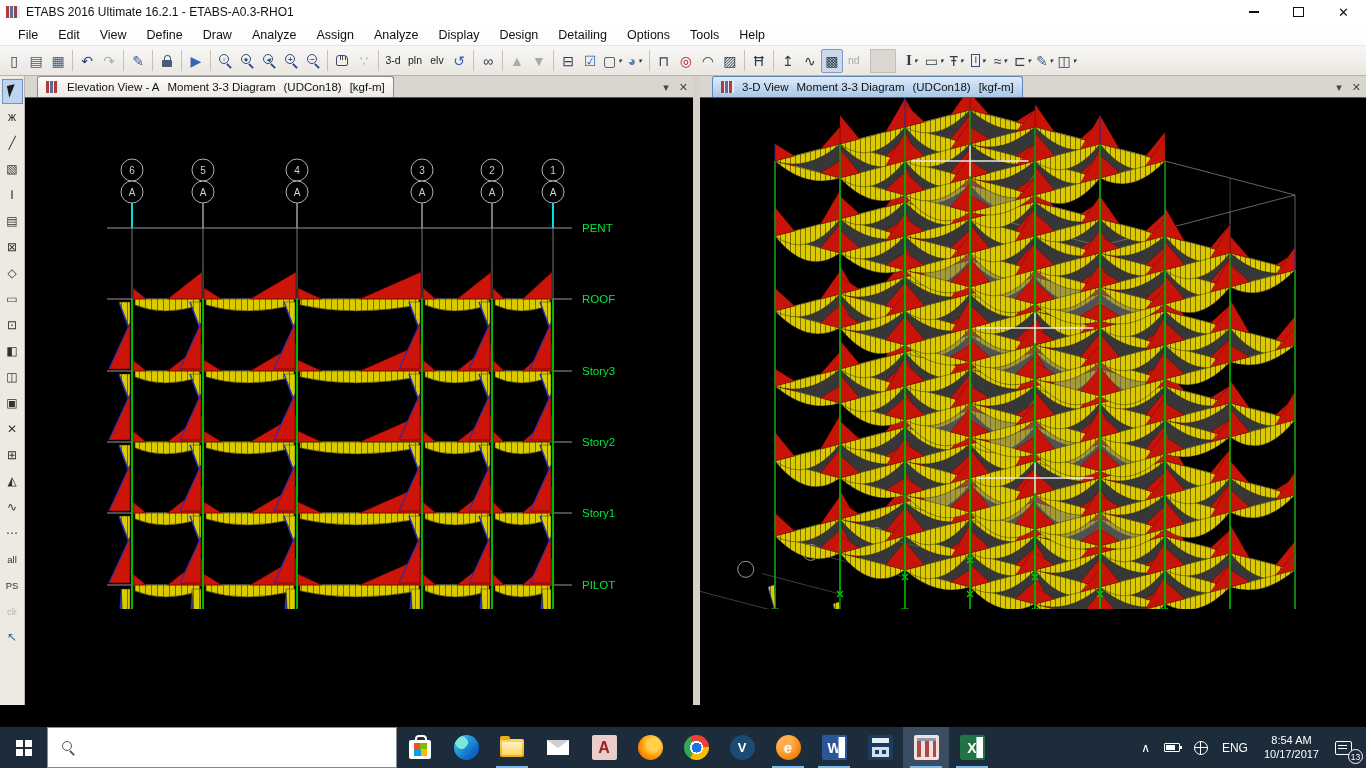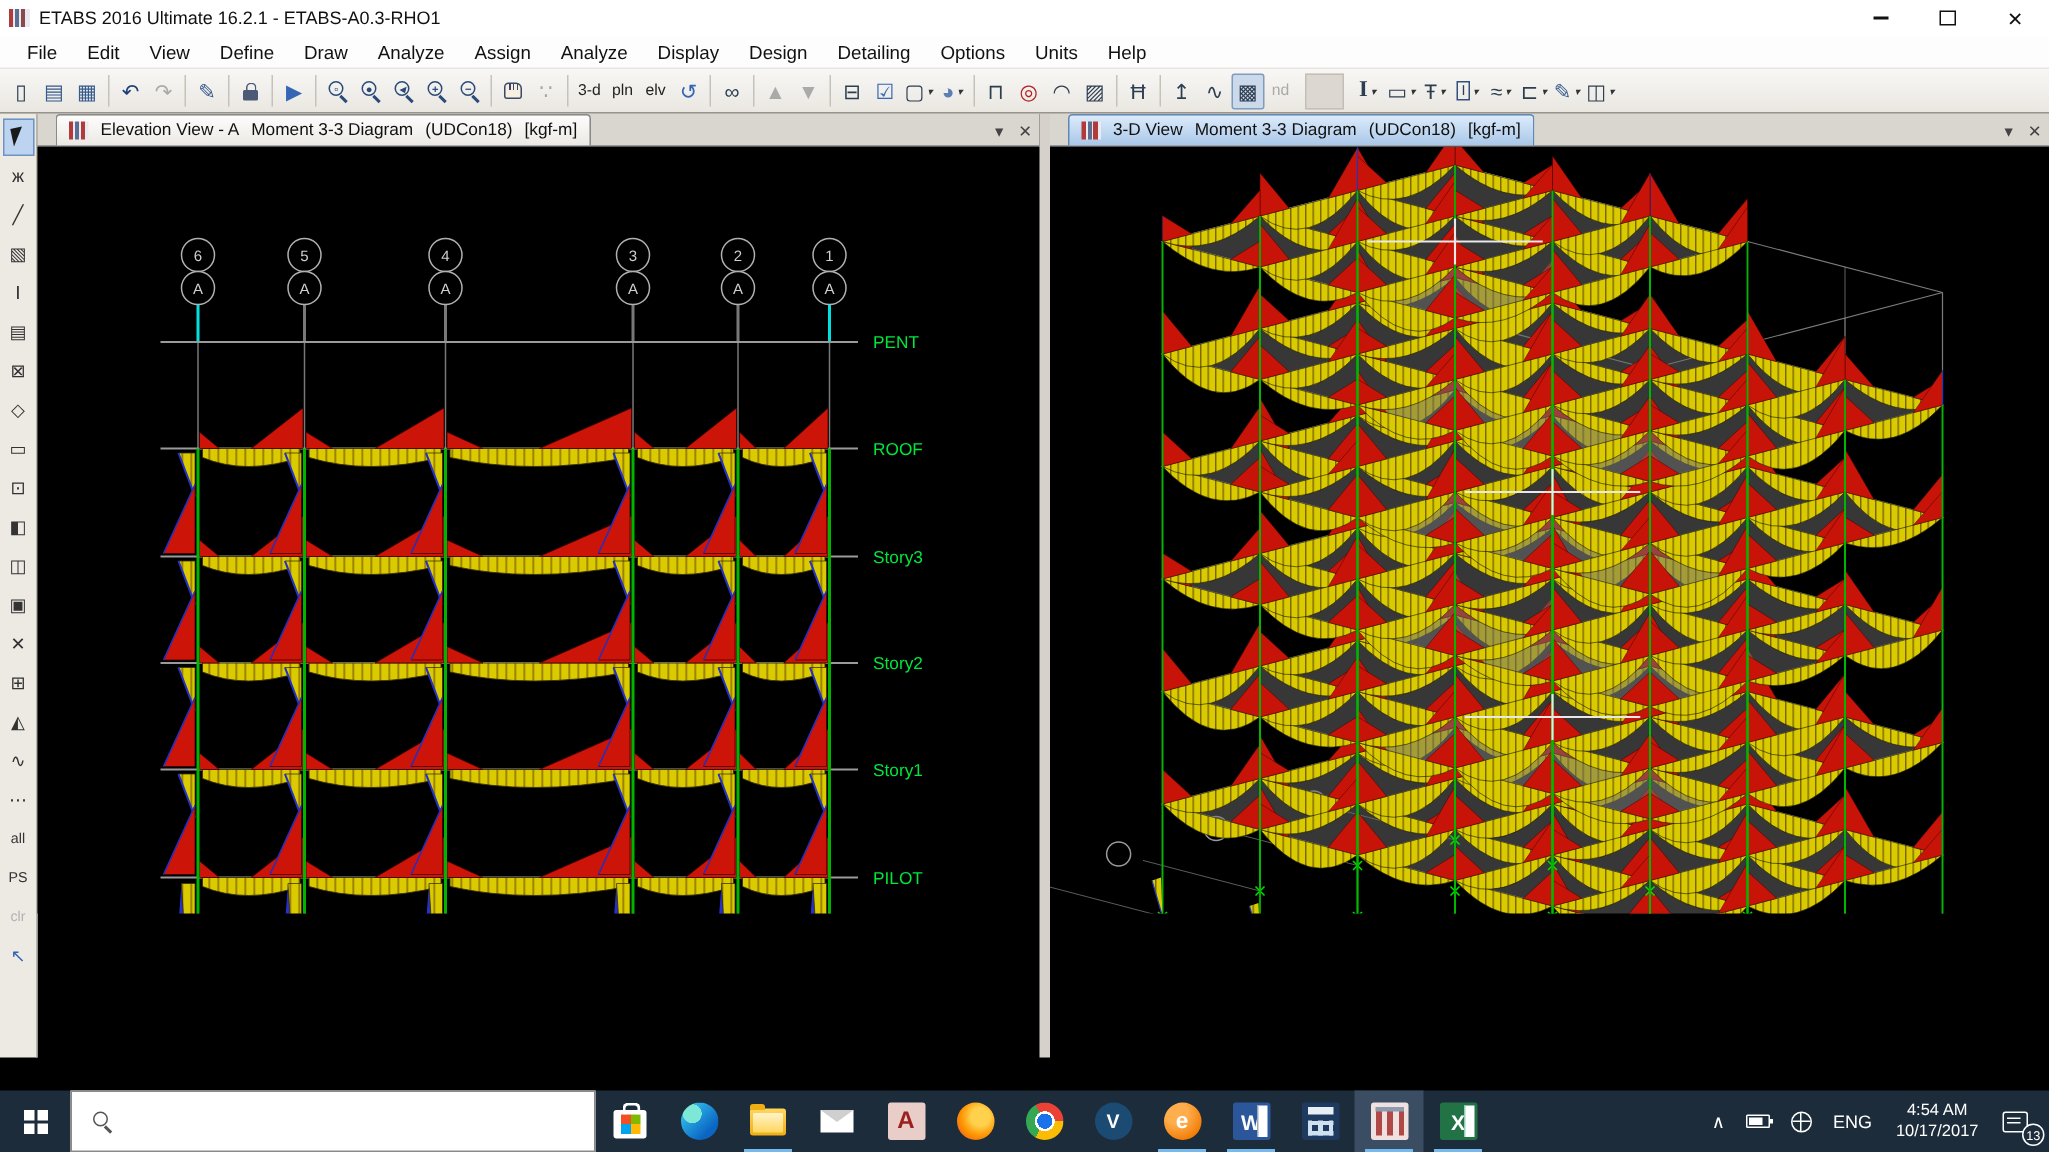--- a/index.html
+++ b/index.html
@@ -173,21 +173,21 @@
       <span class="menu-item">View</span>
       <span class="menu-item">Define</span>
       <span class="menu-item">Draw</span>
       <span class="menu-item">Analyze</span>
       <span class="menu-item">Assign</span>
       <span class="menu-item">Analyze</span>
       <span class="menu-item">Display</span>
       <span class="menu-item">Design</span>
       <span class="menu-item">Detailing</span>
       <span class="menu-item">Options</span>
-      <span class="menu-item">Units</span>
+      <span class="menu-item">Tools</span>
       <span class="menu-item">Help</span>
     </div>
 
   <div class="toolbar">
       <span class="tb">
         <i class="g" style="font-style: normal;">▯</i>
       </span>
       <span class="tb">
         <i class="g" style="font-style: normal; color: rgb(53, 90, 140);">▤</i>
       </span>
@@ -1642,21 +1642,21 @@
     <span class="tray">
       <span class="tray-item tray-chevron">∧</span>
       <span class="tray-item">
           <span class="ic-battery"></span>
         </span>
       <span class="tray-item">
           <span class="ic-globe"></span>
         </span>
       <span class="tray-item tray-lang">ENG</span>
       <span class="tray-item tray-clock">
-        <span>4:54 AM</span>
+        <span>8:54 AM</span>
         <span>10/17/2017</span>
       </span>
       <span class="tray-item" style="position:relative;padding-right: 14px;">
         <span class="ic-notif"></span>
         <span class="notif-badge">13</span>
       </span>
     </span>
   </div>
 
 </div>

